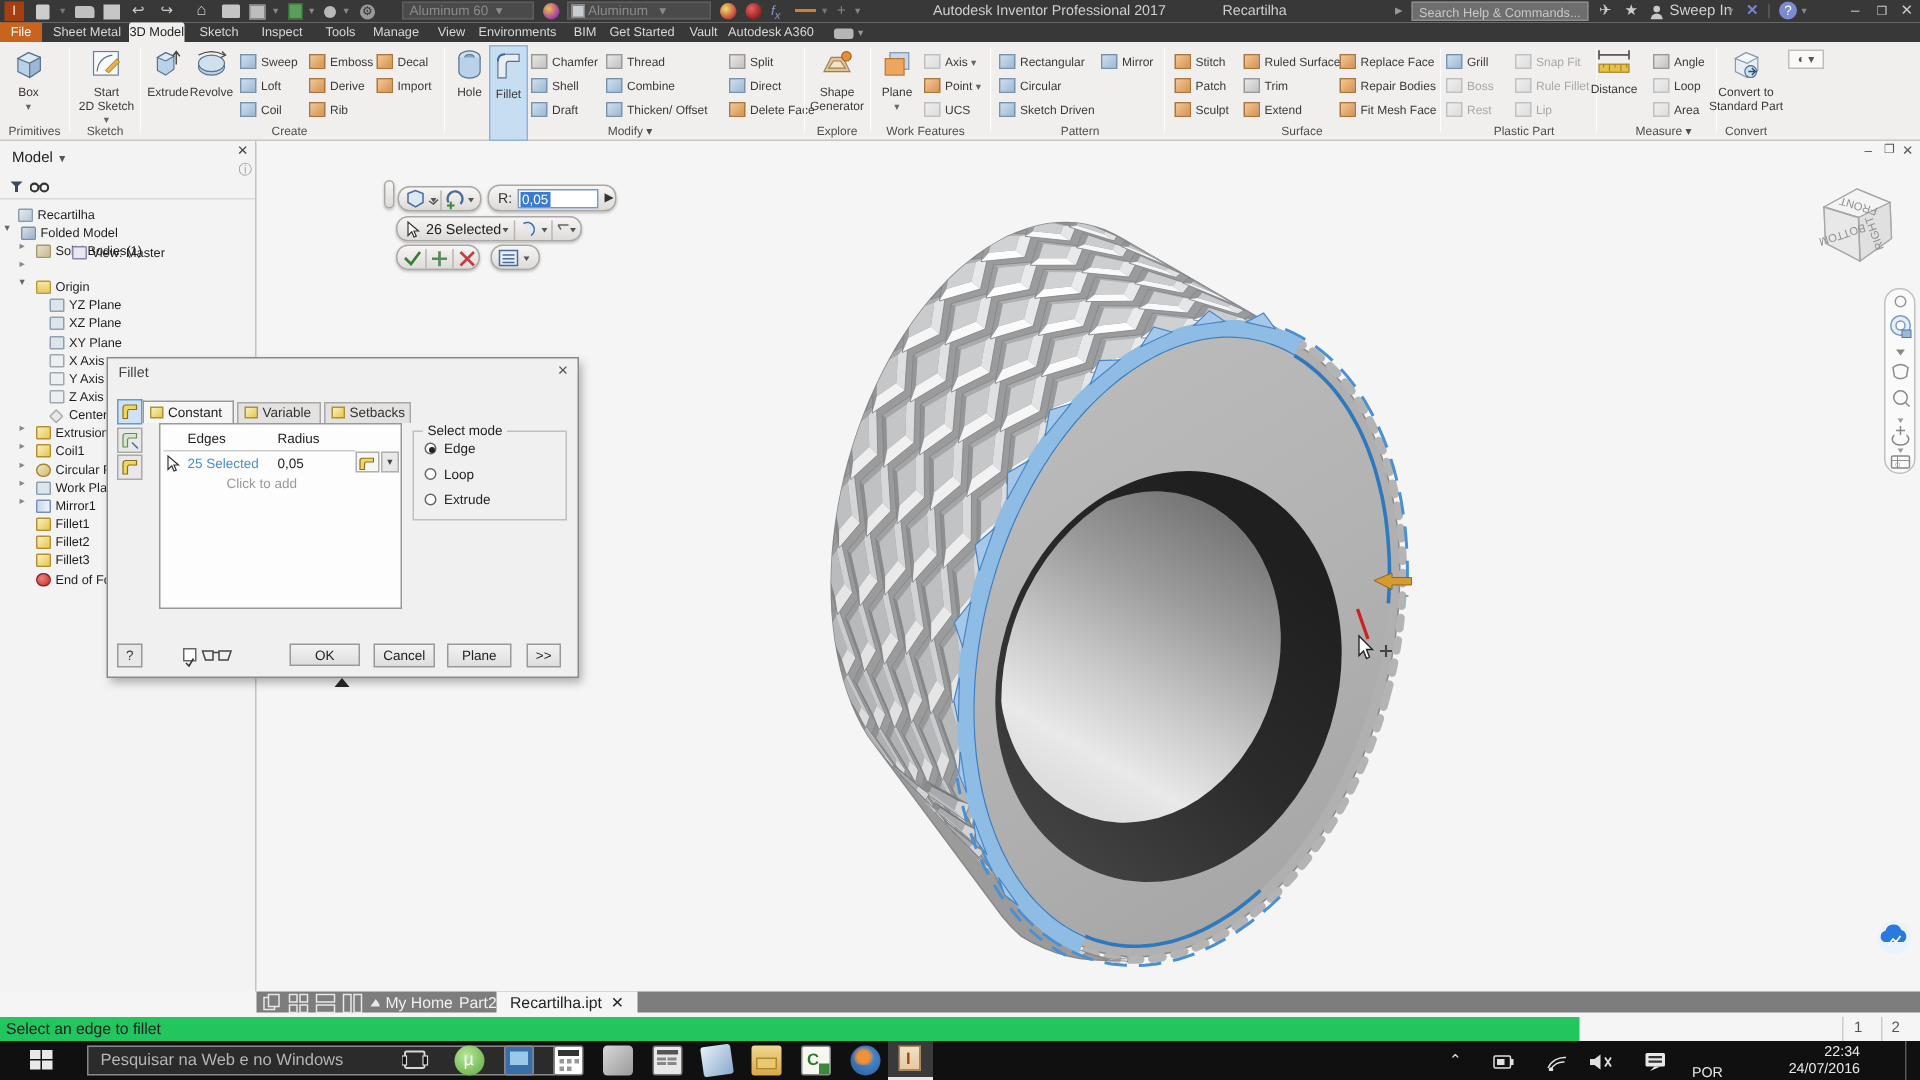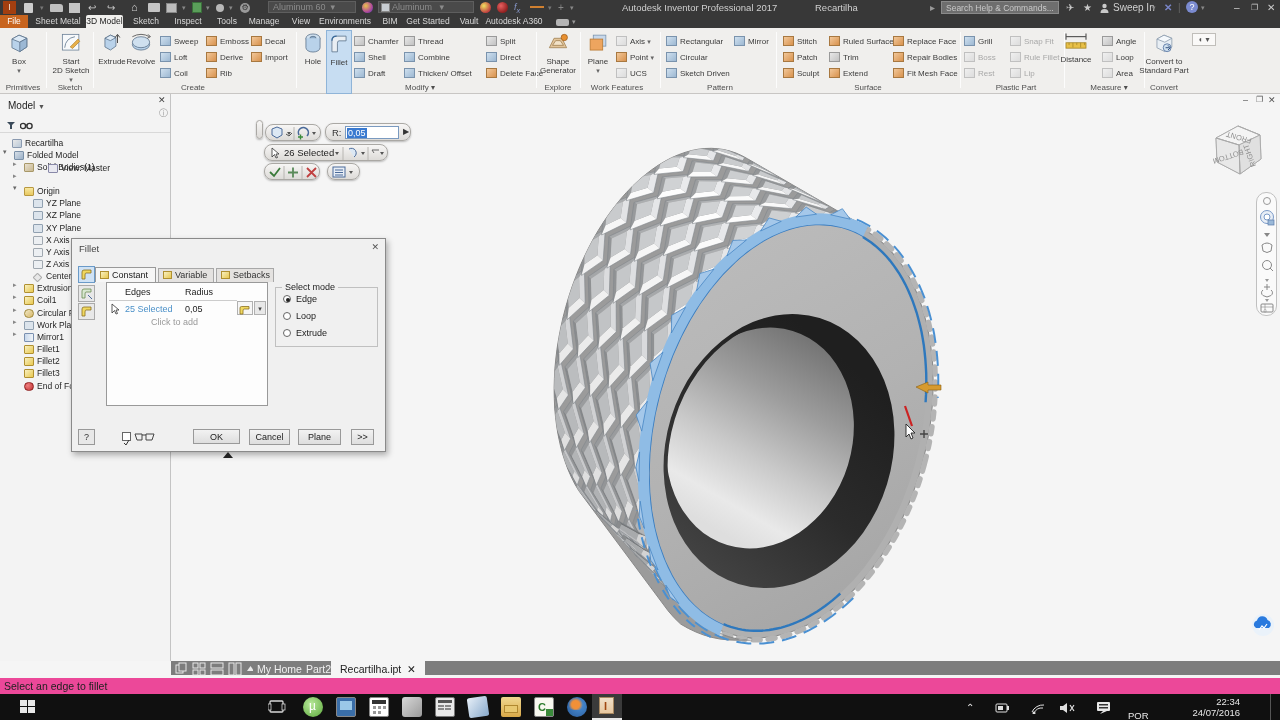--- a/index.html
+++ b/index.html
@@ -31,21 +31,21 @@
 
 #browser { position:absolute; left:0; top:94px; width:171px; height:567px; background:#f3f3f3; border-right:1px solid #c4c4c4; }
 .treerow { position:absolute; font-size:8.5px; color:#1e1e1e; white-space:nowrap; height:12px; line-height:11px; }
 .ticon { display:inline-block; width:10px; height:9px; vertical-align:-2px; margin-right:3px; border-radius:1px; }
 .texp { position:absolute; font-size:7px; color:#666; }
 
 
 #tabsbar { position:absolute; left:171px; top:661px; width:1109px; height:14px; background:#7d7d7d; }
 .doctab { position:absolute; top:0; height:17px; font-size:10.5px; line-height:17px; color:#f0f0f0; padding:0 9px; }
 .doctab.active { background:#f5f5f5; color:#222; }
-#statusbar { position:absolute; left:0; top:678px; width:1280px; height:16px; background:#ec4899; font-size:10.5px; color:#222; line-height:16px; }
+#statusbar { position:absolute; left:0; top:678px; width:1053px; height:16px; background:#22c55e; font-size:10.5px; color:#222; line-height:16px; }
 #taskbar { position:absolute; left:0; top:694px; width:1280px; height:26px; background:#101010; }
 #searchbox { position:absolute; left:58px; top:3px; width:312px; height:20px; padding-left:26px; background:#2b2b2b; border:1px solid #888; color:#b5b5b5; font-size:11px; line-height:18px; padding-left:8px; }
 .tbi { position:absolute; top:3px; width:20px; height:20px; border-radius:2px; }
 .trayt { position:absolute; color:#e8e8e8; font-size:9.5px; line-height:11px; }
 </style>
 </head>
 <body>
 <div id="page">
 
   <div id="titlebar">
@@ -1065,20 +1065,21 @@
   <div id="statusbar"><span style="margin-left:4px;">Select an edge to fillet</span></div>
   <div id="taskbar">
     <svg width="16" height="14" style="position:absolute;left:20px;top:6px;">
         <g fill="#e8e8e8">
           <rect x="0" y="0" width="7" height="6"></rect>
           <rect x="8" y="0" width="7" height="6"></rect>
           <rect x="0" y="7" width="7" height="6"></rect>
           <rect x="8" y="7" width="7" height="6"></rect>
         </g>
       </svg>
+    <div id="searchbox">Pesquisar na Web e no Windows</div>
     <svg width="18" height="14" style="position:absolute;left:268px;top:6px;">
         <rect x="2" y="1" width="13" height="11" rx="1" fill="none" stroke="#d8d8d8" stroke-width="1.3"></rect>
         <rect x="0" y="4" width="3" height="6" fill="#101010" stroke="#d8d8d8" stroke-width="0.8"></rect>
         <rect x="14" y="4" width="3" height="6" fill="#101010" stroke="#d8d8d8" stroke-width="0.8"></rect>
       </svg>
     <div class="tbi" style="left:303px;background:radial-gradient(circle at 40% 35%,#b8e89a,#5aa83a);border-radius:10px;">
         <span style="position:absolute;left:6px;top:2px;color:#fff;font-size:12px;">µ</span>
       </div>
     <div class="tbi" style="left:336px;background:#3a6ea8;border:1px solid #888;">
         <span style="position:absolute;left:3px;top:3px;width:12px;height:9px;background:#9ac8e8;"></span>

